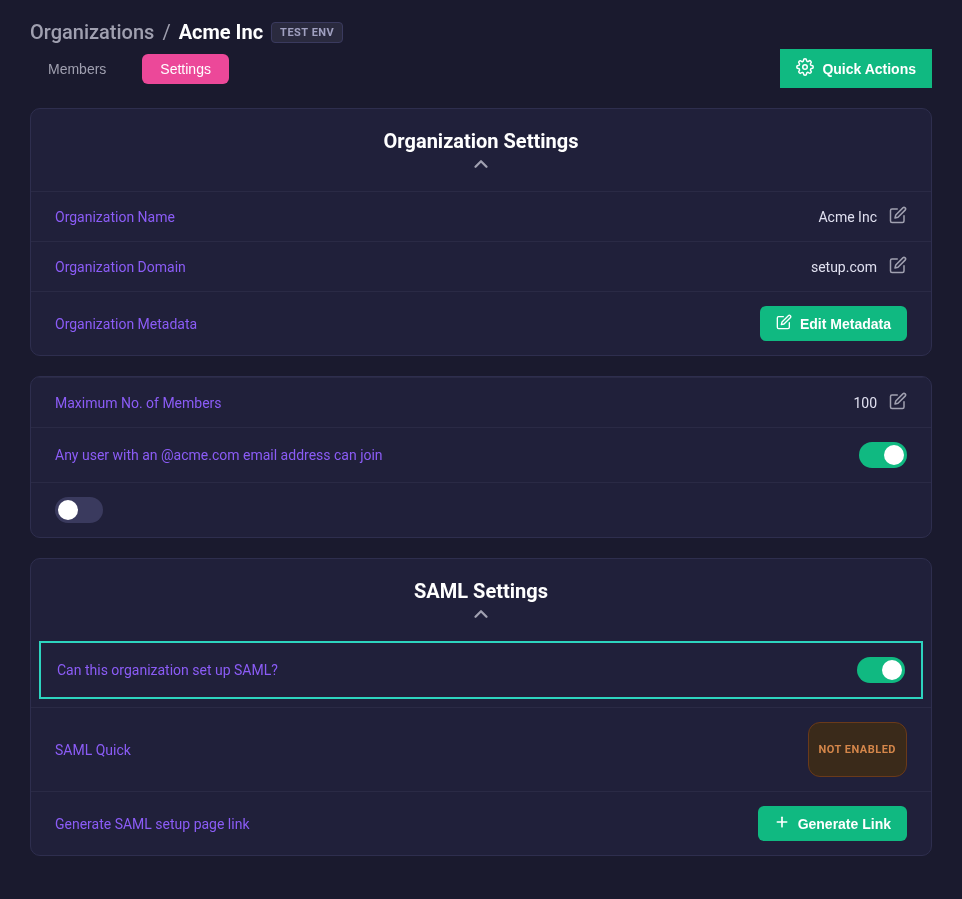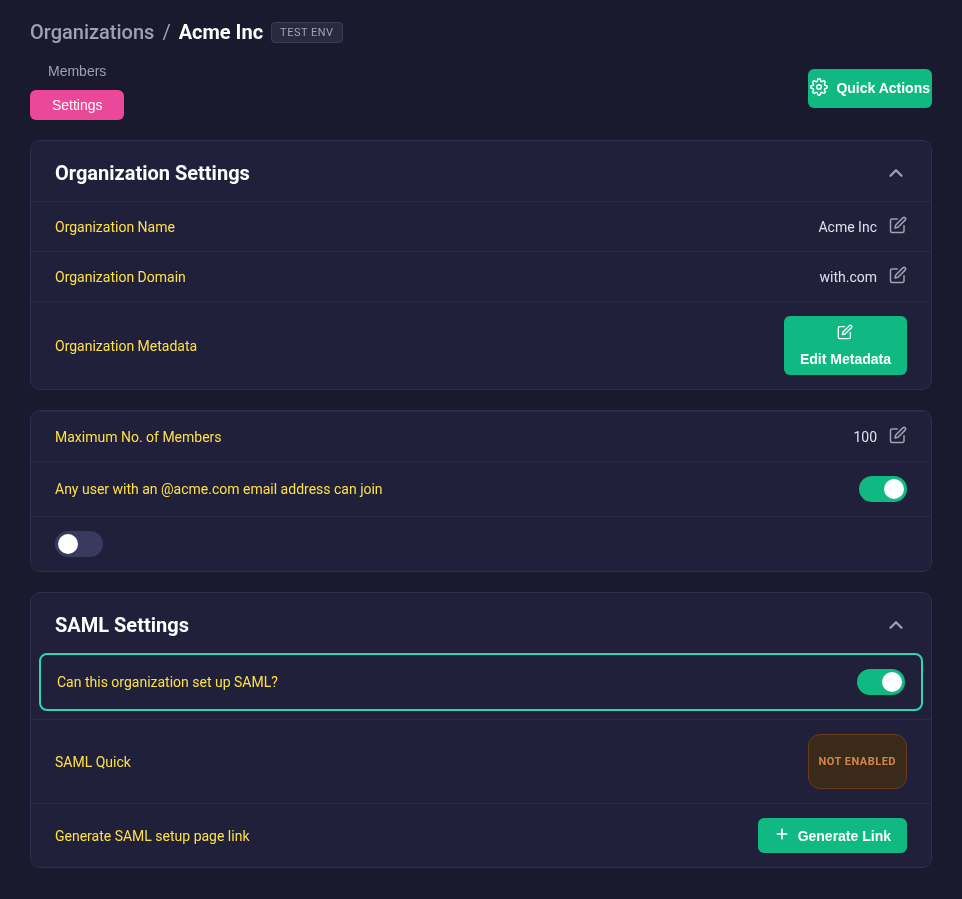--- a/index.html
+++ b/index.html
@@ -9,21 +9,21 @@
       color: #e0e0e0;
       min-height: 899px;
       padding: 20px 30px;
     }
 
     
     .breadcrumb {
       display: flex;
       align-items: center;
       gap: 8px;
-      margin-bottom: 12px;
+      margin-bottom: 5px;
     }
     .breadcrumb-orgs {
       color: #a0a0b0;
       font-size: 20px;
       font-weight: 500;
     }
     .breadcrumb-sep {
       color: #a0a0b0;
       font-size: 20px;
     }
@@ -31,36 +31,35 @@
       color: #ffffff;
       font-size: 20px;
       font-weight: 700;
     }
     .env-badge {
       background: #2a2a3e;
       color: #a0a0c0;
       border: 1px solid #3a3a5e;
       border-radius: 4px;
       font-size: 11px;
-      font-weight: 400;
+      font-weight: 700;
       padding: 3px 8px;
       letter-spacing: 0.5px;
     }
 
     
     .tab-bar {
       display: flex;
       align-items: center;
       justify-content: space-between;
       margin-bottom: 20px;
     }
     .tabs {
       display: flex;
-      gap: 4px;
-      flex-direction: column;
+      gap: 18px;
     }
     .tab {
       padding: 7px 18px;
       border-radius: 6px;
       font-size: 14px;
       font-weight: 500;
       cursor: pointer;
       border: none;
       background: transparent;
       color: #a0a0b0;
@@ -69,40 +68,41 @@
       background: #ec4899;
       color: #fff;
     }
     .quick-actions-btn {
       display: flex;
       align-items: center;
       gap: 8px;
       background: #10b981;
       color: #fff;
       border: none;
-      border-radius: 6px;
-      padding: 9px 2px;
+      border-radius: 0;
+      padding: 9px 16px;
       font-size: 14px;
       font-weight: 600;
       cursor: pointer;
     }
 
     
     .card {
       background: #20203a;
       border: 1px solid #2e2e4e;
       border-radius: 10px;
       margin-bottom: 20px;
       overflow: hidden;
     }
     .card-header {
       display: flex;
       align-items: center;
       justify-content: space-between;
       padding: 20px 24px 16px;
+      flex-direction: column;
     }
     .card-title {
       font-size: 20px;
       font-weight: 700;
       color: #fff;
     }
     .chevron-icon {
       width: 22px;
       height: 22px;
       color: #a0a0b0;
@@ -112,21 +112,21 @@
     
     .settings-row {
       display: flex;
       align-items: center;
       justify-content: space-between;
       padding: 14px 24px;
       border-top: 1px solid #2a2a45;
     }
     .row-label {
       font-size: 14px;
-      color: #fde047;
+      color: #8b5cf6;
     }
     .row-value {
       display: flex;
       align-items: center;
       gap: 12px;
       color: #e0e0f0;
       font-size: 14px;
     }
 
     
@@ -135,21 +135,20 @@
       align-items: center;
       gap: 8px;
       background: #10b981;
       color: #fff;
       border: none;
       border-radius: 6px;
       padding: 8px 16px;
       font-size: 14px;
       font-weight: 600;
       cursor: pointer;
-      flex-direction: column;
     }
 
     
     .toggle {
       position: relative;
       width: 48px;
       height: 26px;
       cursor: pointer;
     }
     .toggle input {
@@ -254,21 +253,21 @@
           <path d="M11 4H4a2 2 0 0 0-2 2v14a2 2 0 0 0 2 2h14a2 2 0 0 0 2-2v-7"></path>
           <path d="M18.5 2.5a2.121 2.121 0 0 1 3 3L12 15l-4 1 1-4 9.5-9.5z"></path>
         </svg>
       </span>
     </div>
   </div>
 
   <div class="settings-row">
     <span class="row-label">Organization Domain</span>
     <div class="row-value">
-      <span>with.com</span>
+      <span>setup.com</span>
       <span>
         <svg width="18" height="18" viewBox="0 0 24 24" fill="none" stroke="#a0a0b0" stroke-width="2" stroke-linecap="round" stroke-linejoin="round">
           <path d="M11 4H4a2 2 0 0 0-2 2v14a2 2 0 0 0 2 2h14a2 2 0 0 0 2-2v-7"></path>
           <path d="M18.5 2.5a2.121 2.121 0 0 1 3 3L12 15l-4 1 1-4 9.5-9.5z"></path>
         </svg>
       </span>
     </div>
   </div>
 
   <div class="settings-row">
@@ -319,21 +318,21 @@
 <div class="card">
   <div class="card-header">
     <span class="card-title">SAML Settings</span>
     <span class="chevron-icon">
       <svg width="22" height="22" viewBox="0 0 24 24" fill="none" stroke="currentColor" stroke-width="2.5" stroke-linecap="round" stroke-linejoin="round">
         <polyline points="18 15 12 9 6 15"></polyline>
       </svg>
     </span>
   </div>
 
-  <div style="margin: 0 8px 8px 8px; border: 2px solid #2dd4bf; border-radius: 8px; overflow: hidden;">
+  <div style="margin: 0 8px 8px 8px; border: 2px solid #2dd4bf; border-radius: 0; overflow: hidden;">
     <div class="settings-row" style="border-top: none; padding: 14px 16px;">
       <span class="row-label">Can this organization set up SAML?</span>
       <label class="toggle">
         <input type="checkbox" checked="" style="">
         <span class="toggle-slider"></span>
       </label>
     </div>
   </div>
 
   <div class="settings-row">

